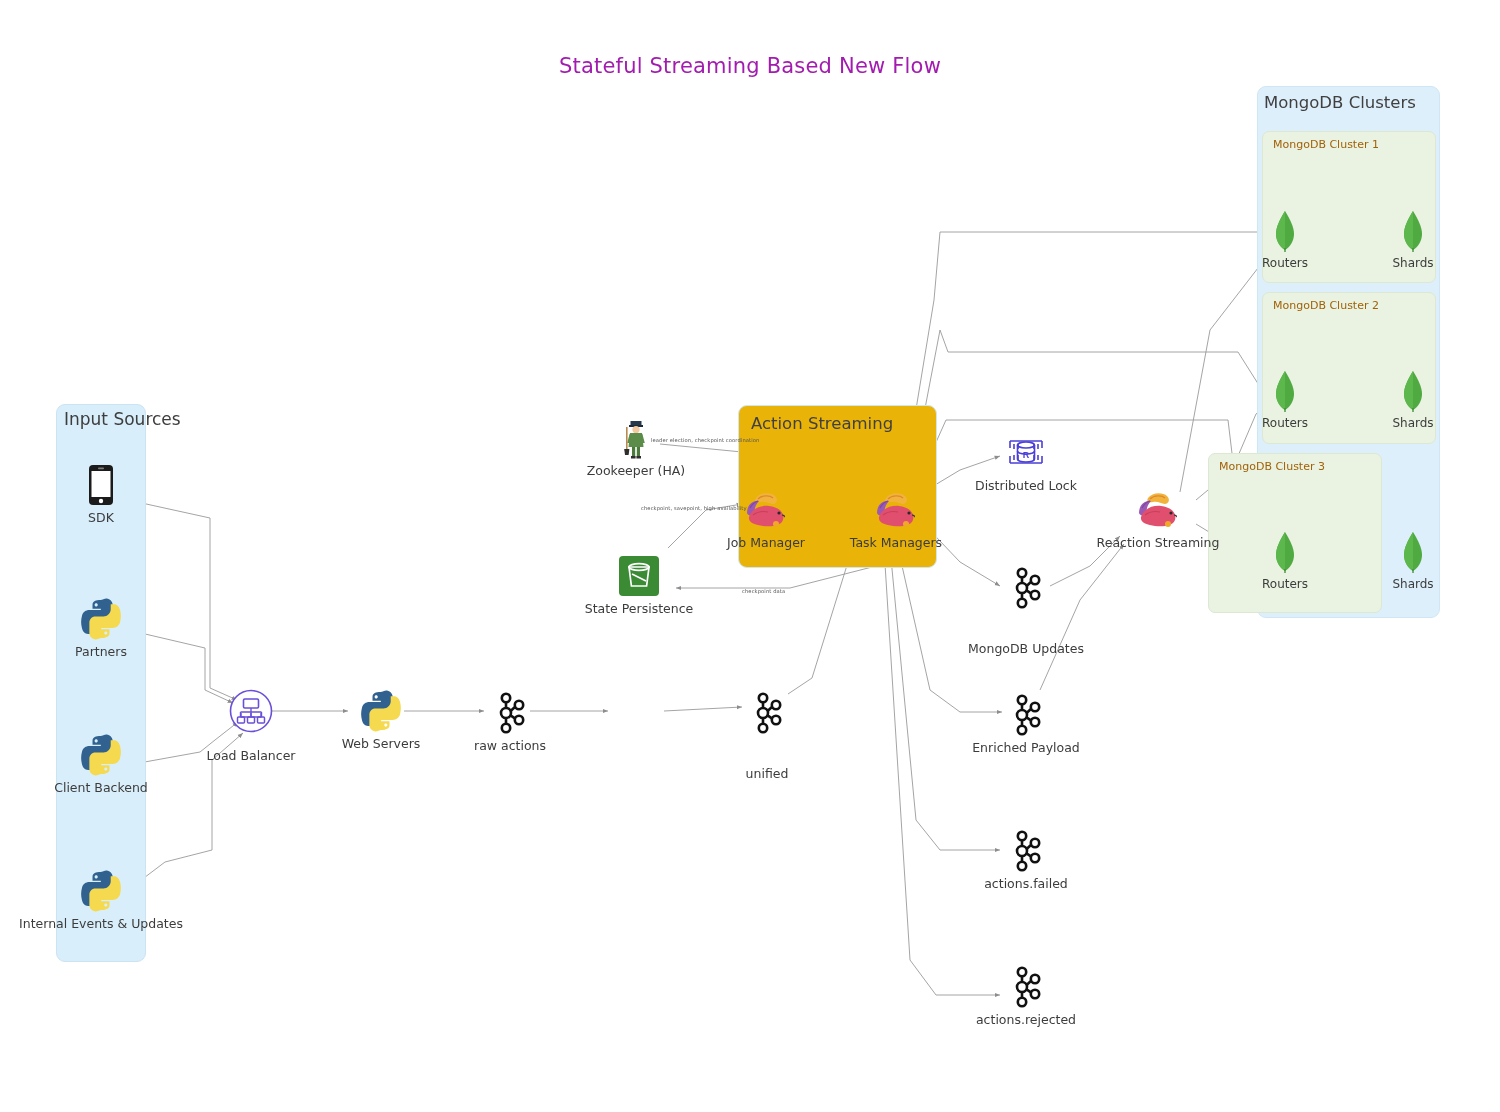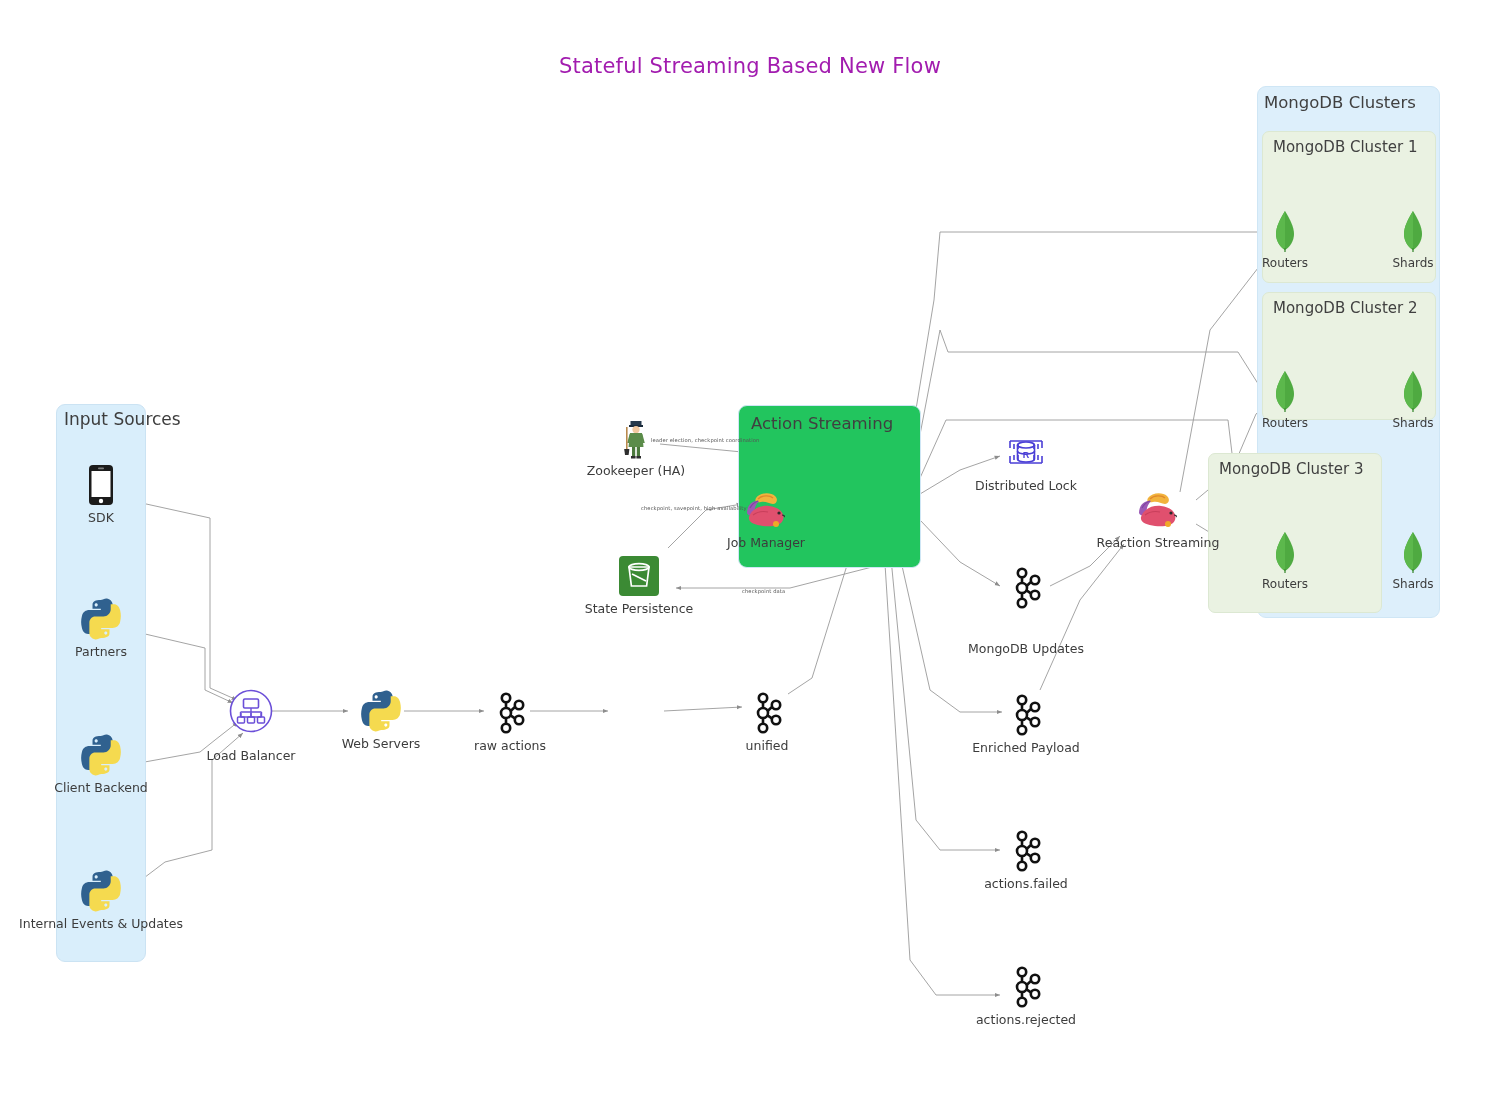--- a/index.html
+++ b/index.html
@@ -47,44 +47,44 @@
   .c-input {
     left: 56px; top: 404px;
     width: 90px; height: 558px;
     background: #d9eefb;
     border: 1px solid #cbe3f3;
   }
   .c-input > .cluster-label { left: 7px; top: 4px; font-size: 17px; color: #3d3d3d; }
 
   .c-action {
     left: 738px; top: 405px;
-    width: 183px; height: 163px;
-    background: #22c55e;
+    width: 199px; height: 163px;
+    background: #eab308;
     border: 1px solid #cfe6f5;
   }
   .c-action > .cluster-label { left: 12px; top: 8px; font-size: 16.5px; }
 
   .c-mongo {
     left: 1257px; top: 86px;
     width: 183px; height: 532px;
     background: #ddeffb;
     border: 1px solid #cfe6f5;
   }
   .c-mongo > .cluster-label { left: 6px; top: 6px; font-size: 16.5px; }
 
   .c-sub {
     background: #eaf2e2;
     border: 1px solid #dce8d2;
     border-radius: 7px;
     position: absolute;
     z-index: 3;
   }
-  .c-sub > .cluster-label { left: 10px; top: 6px; font-size: 15px; color: #404040; }
+  .c-sub > .cluster-label { left: 10px; top: 6px; font-size: 11px; color: #a16207; }
   .c-mc1 { left: 1262px; top: 131px; width: 174px; height: 152px; }
-  .c-mc2 { left: 1262px; top: 292px; width: 174px; height: 128px; }
+  .c-mc2 { left: 1262px; top: 292px; width: 174px; height: 152px; }
   .c-mc3 { left: 1208px; top: 453px; width: 174px; height: 160px; }
 
   
   .node {
     position: absolute;
     z-index: 4;
     display: flex;
     flex-direction: column;
     align-items: center;
     width: 140px;
@@ -294,21 +294,21 @@
           <path d="M14,26 L14,32"></path>
           <path d="M18.6,19 L23.2,14.8"></path>
           <path d="M18.6,23.4 L23.2,26.6"></path>
         </g>
       </svg>
     </div>
     <div class="lbl">raw actions</div>
   </div>
 
 
-  <div class="node" style="left:767px; top:690px;">
+  <div class="node" style="left:767px; top:690px;gap:28px;">
     <div class="ico">
       <svg width="36" height="42" viewBox="0 0 36 42">
         <g fill="none" stroke="#111111" stroke-width="2.6">
           <circle cx="14" cy="6" r="4.2"></circle>
           <circle cx="27" cy="13" r="4.2"></circle>
           <circle cx="14" cy="21" r="5"></circle>
           <circle cx="27" cy="28" r="4.2"></circle>
           <circle cx="14" cy="36" r="4.2"></circle>
           <path d="M14,10 L14,16"></path>
           <path d="M14,26 L14,32"></path>
@@ -366,20 +366,36 @@
         <path d="M10,28 C12,21 20,16 30,17 C40,18 46,24 44,31 C42,37 32,38 24,37 C16,36 9,34 10,28 Z" fill="#e0506e"></path>
         <circle cx="40" cy="24" r="1.6" fill="#2b2b2b"></circle>
         <path d="M43,26 C45,26 46,27 45,28" fill="none" stroke="#2b2b2b" stroke-width="1.1"></path>
         <circle cx="37" cy="35" r="3" fill="#f0a828"></circle>
         <path d="M14,26 C18,23 24,22 29,23" fill="none" stroke="#c83f5c" stroke-width="1.1"></path>
       </svg>
     </div>
     <div class="lbl">Job Manager</div>
   </div>
 
+  <div class="node" style="left:896px; top:487px;">
+    <div class="ico">
+      <svg width="54" height="42" viewBox="0 0 54 42">
+        <path d="M17,9 C21,3 32,3 36,7 C40,11 37,15 34,15 C30,15 27,12 22,13 C18,14 15,13 17,9 Z" fill="#f2b33d"></path>
+        <path d="M19,10 C23,6 31,6 34,9" fill="none" stroke="#e0892c" stroke-width="1.4"></path>
+        <path d="M8,24 C8,16 14,11 20,12 C16,16 15,21 16,25 C12,26 10,28 8,24 Z" fill="#9b59b6"></path>
+        <path d="M11,19 C13,15 16,13 19,12" fill="none" stroke="#7d46a0" stroke-width="1.2"></path>
+        <path d="M10,28 C12,21 20,16 30,17 C40,18 46,24 44,31 C42,37 32,38 24,37 C16,36 9,34 10,28 Z" fill="#e0506e"></path>
+        <circle cx="40" cy="24" r="1.6" fill="#2b2b2b"></circle>
+        <path d="M43,26 C45,26 46,27 45,28" fill="none" stroke="#2b2b2b" stroke-width="1.1"></path>
+        <circle cx="37" cy="35" r="3" fill="#f0a828"></circle>
+        <path d="M14,26 C18,23 24,22 29,23" fill="none" stroke="#c83f5c" stroke-width="1.1"></path>
+      </svg>
+    </div>
+    <div class="lbl">Task Managers</div>
+  </div>
 
   <div class="node" style="left:1026px; top:430px;">
     <div class="ico">
       <svg width="44" height="42" viewBox="0 0 44 42">
         <g fill="none" stroke="#4b3fd6" stroke-width="1.6">
           <path d="M6,9 h32 M6,9 v7 M38,9 v7"></path>
           <path d="M10,12 v5 M14,12 v5 M30,12 v5 M34,12 v5"></path>
           <path d="M6,31 h32 M6,31 v-7 M38,31 v-7"></path>
           <path d="M10,28 v-5 M14,28 v-5 M30,28 v-5 M34,28 v-5"></path>
           <ellipse cx="22" cy="13" rx="8.5" ry="3"></ellipse>

